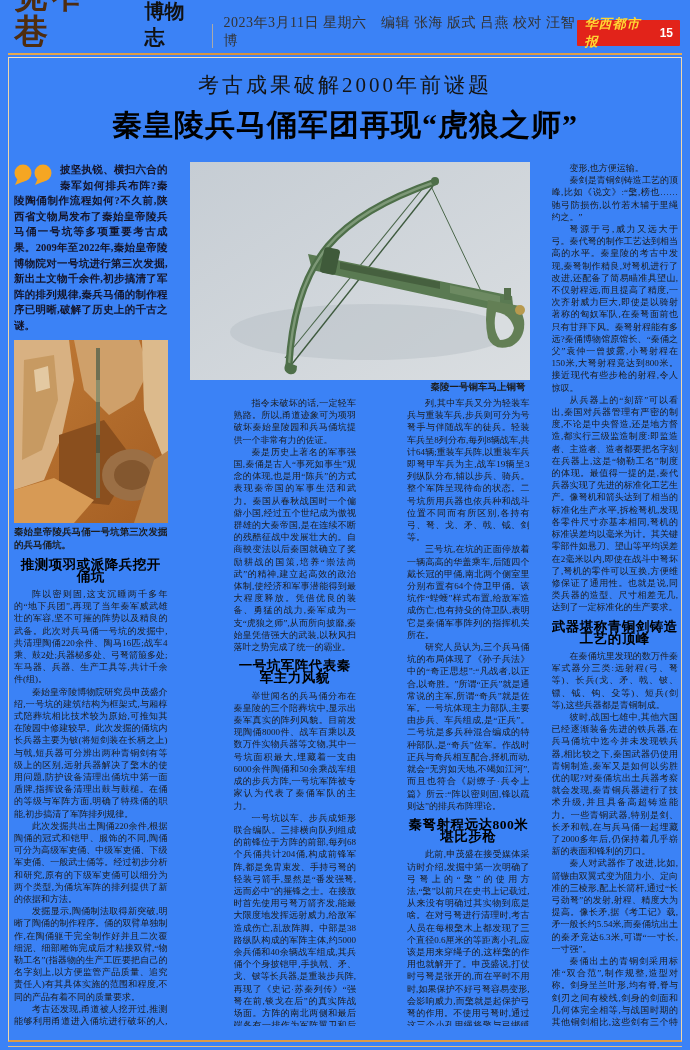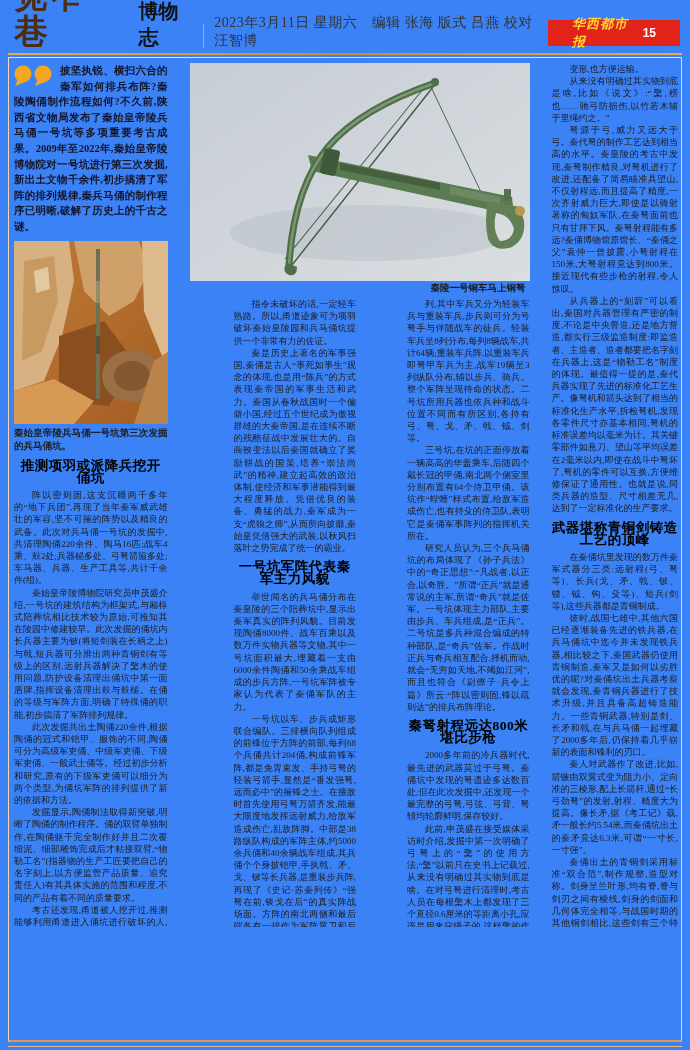--- a/index.html
+++ b/index.html
@@ -9,21 +9,21 @@
     background:#3b82f6; overflow:hidden;
     font-family:"Liberation Serif","DejaVu Serif",serif; color:#1c1c1c;
   }
   
   .masthead { height:50px; padding:8px 10px 0 14px; display:flex; justify-content:space-between; align-items:flex-end; }
   .mast-left { display:flex; align-items:flex-end; }
   .section-name { font-size:34px; font-weight:900; color:#4e2c10; letter-spacing:2px; line-height:36px; }
   .subsection-name { font-size:20px; font-weight:700; color:#111; margin-left:26px; line-height:26px; }
   .mast-divider { width:1px; height:24px; background:#aaa; margin:0 10px 2px 10px; }
   .dateline { font-size:14px; color:#333; line-height:18px; letter-spacing:0.5px; }
-  .mast-logo { background:#e2231a; height:26px; margin-bottom:4px; display:flex; align-items:center; padding:0 24px; border-radius:1px; }
+  .mast-logo { background:#e2231a; height:26px; margin-bottom:4px; display:flex; align-items:center; padding:0 7px; border-radius:1px; }
   .paper-name { color:#ffd633; font-weight:900; font-style:italic; font-size:13px; letter-spacing:1px; }
   .page-number { color:#fff; font-weight:900; font-size:12px; margin-left:8px; font-family:"Liberation Sans",sans-serif; }
   .mast-rule { height:2px; margin:3px 8px 0 8px; background:linear-gradient(90deg,#e6a950,#d18834,#e6a950); }
   
   .frame { position:absolute; top:57px; left:8px; right:8px; bottom:8px;
     border-left:1px solid #eed7ab; border-right:1px solid #eed7ab; border-top:1px solid #f3e3c4;
     border-bottom:2px solid #dd9a45; pointer-events:none; }
   .bottom-line { position:absolute; left:8px; right:8px; bottom:3px; height:1px; background:#e5bc80; pointer-events:none; }
   
   .headline-block { text-align:center; padding:16px 0 8px; }
@@ -62,20 +62,24 @@
     </div>
     <div class="mast-logo">
       <span class="paper-name">华西都市报</span>
       <span class="page-number">15</span>
     </div>
   </div>
   <div class="mast-rule"></div>
   <div class="frame"></div>
   <div class="bottom-line"></div>
 
+  <div class="headline-block">
+    <div class="kicker">考古成果破解2000年前谜题</div>
+    <div class="main-title">秦皇陵兵马俑军团再现“虎狼之师”</div>
+  </div>
 
   <div class="body-row">
 
     <div class="col col1">
       <div class="intro">
         <span class="quote-icon">
           <svg width="40" height="22" viewBox="0 0 40 22">
             <circle cx="9" cy="9" r="8.5" fill="#f5a623"></circle>
             <path d="M4,14 L1,21 L11,17 Z" fill="#f5a623"></path>
             <circle cx="29" cy="9" r="8.5" fill="#f5a623"></circle>
@@ -164,29 +168,28 @@
           <p>一号坑以车、步兵成矩形联合编队。三排横向队列组成的前锋位于方阵的前部,每列68个兵俑共计204俑,构成前锋军阵,都是免胄束发、手持弓弩的轻装弓箭手,显然是“番发强弩,远而必中”的摧锋之士。在接敌时首先使用弓弩万箭齐发,能最大限度地发挥远射威力,给敌军造成伤亡,乱敌阵脚。中部是38路纵队构成的军阵主体,约5000余兵俑和40余辆战车组成,其兵俑个个身披铠甲,手执戟、矛、戈、铍等长兵器,是重装步兵阵,再现了《史记·苏秦列传》“强弩在前,锬戈在后”的真实阵战场面。方阵的南北两侧和最后端各有一排作为军阵翼卫和后卫的陶俑,是担任警戒任务的哨兵队。</p>
           <p>二号坑的兵种比一号坑丰富,是由车、步、骑三个兵种穿插而成的混编队</p>
           <p>此外,一号俑坑的作战单位和各兵种的位置几乎完全对称,纵向排列井然有序。充分展示出一个锋、翼、卫齐备,组织严密、排列有序的长方形军阵,即古代兵书所谓“前后整齐,四分好绝”的方阵,具有攻守兼备的特点。</p>
         </div>
 
         <div class="col">
           <p>列,其中车兵又分为轻装车兵与重装车兵,步兵则可分为号弩手与伴随战车的徒兵。轻装车兵呈8列分布,每列8辆战车,共计64辆;重装车兵阵,以重装车兵即弩甲车兵为主,战车19辆呈3列纵队分布,辅以步兵、骑兵。整个军阵呈现待命的状态。二号坑所用兵器也依兵种和战斗位置不同而有所区别,各持有弓、弩、戈、矛、戟、钺、剑等。</p>
           <p>三号坑,在坑的正面停放着一辆高高的华盖乘车,后随四个戴长冠的甲俑,南北两个侧室里分别布置有64个侍卫甲俑。该坑作“蜌蠖”样式布置,给敌军造成伤亡,也有持殳的侍卫队,表明它是秦俑军事阵列的指挥机关所在。</p>
           <p>研究人员认为,三个兵马俑坑的布局体现了《孙子兵法》中的“奇正思想”:“凡战者,以正合,以奇胜。”所谓“正兵”就是通常说的主军,所谓“奇兵”就是佐军。一号坑体现主力部队,主要由步兵、车兵组成,是“正兵”。二号坑是多兵种混合编成的特种部队,是“奇兵”佐军。作战时正兵与奇兵相互配合,择机而动,就会“无穷如天地,不竭如江河”,而且也符合《尉缭子·兵令上篇》所云:“阵以密则固,锋以疏则达”的排兵布阵理论。</p>
           <div class="subhead">秦弩射程远达800米堪比步枪</div>
-          <p>2000多年前的冷兵器时代,最先进的武器莫过于弓弩。秦俑坑中发现的弩遗迹多达数百处,但在此次发掘中,还发现一个最完整的弓弩,弓弦、弓背、弩辀均轮廓鲜明,保存较好。</p>
           <p>此前,申茂盛在接受媒体采访时介绍,发掘中第一次明确了弓弩上的“檠”的使用方法,“檠”以前只在史书上记载过,从来没有明确过其实物到底是啥。在对弓弩进行清理时,考古人员在每根檠木上都发现了三个直径0.6厘米的等距离小孔,应该是用来穿绳子的,这样檠的作用也就解开了。申茂盛说,打仗时弓弩是张开的,而在平时不用时,如果保护不好弓弩容易变形,会影响威力,而檠就是起保护弓弩的作用。不使用弓弩时,通过这三个小孔用绳将檠与弓绑缚在一起,再用一个短的撑木支撑,形成三角形,将弓固定,使弓在松弛的状态下不变形。类似于现代人对皮鞋的保护,不用时在鞋子里放入鞋楦,保持鞋子不变形。在打仗时,把弓弩上的“檠”取下来,弯弓射箭;平时则用“檠”将弓固定,防止</p>
         </div>
       </div>
     </div>
 
     <div class="col col4">
       <p>变形,也方便运输。</p>
-      <p>从来没有明确过其实物到底是啥,比如《说文》:“檠,榜也……驰弓防损伤,以竹若木辅于里绳约之。”</p>
+      <p>秦剑是青铜剑铸造工艺的顶峰,比如《说文》:“檠,榜也……驰弓防损伤,以竹若木辅于里绳约之。”</p>
       <p>弩源于弓,威力又远大于弓。秦代弩的制作工艺达到相当高的水平。秦皇陵的考古中发现,秦弩制作精良,对弩机进行了改进,还配备了简易瞄准具望山,不仅射程远,而且提高了精度,一次齐射威力巨大,即使是以骑射著称的匈奴军队,在秦弩面前也只有甘拜下风。秦弩射程能有多远?秦俑博物馆原馆长、“秦俑之父”袁仲一曾披露,小弩射程在150米,大弩射程竟达到800米。接近现代有些步枪的射程,令人惊叹。</p>
       <p>从兵器上的“刻辞”可以看出,秦国对兵器管理有严密的制度,不论是中央督造,还是地方督造,都实行三级监造制度:即监造者、主造者、造者都要把名字刻在兵器上,这是“物勒工名”制度的体现。最值得一提的是,秦代兵器实现了先进的标准化工艺生产。像弩机和箭头达到了相当的标准化生产水平,拆检弩机,发现各零件尺寸亦基本相同,弩机的标准误差均以毫米为计。其关键零部件如悬刀、望山等平均误差在2毫米以内,即使在战斗中弩坏了,弩机的零件可以互换,方便维修保证了通用性。也就是说,同类兵器的造型、尺寸相差无几,达到了一定标准化的生产要求。</p>
       <div class="subhead">武器堪称青铜剑铸造工艺的顶峰</div>
       <p>在秦俑坑里发现的数万件秦军式器分三类:远射程(弓、弩等)、长兵(戈、矛、戟、铍、镖、钺、钩、殳等)、短兵(剑等),这些兵器都是青铜制成。</p>
       <p>彼时,战国七雄中,其他六国已经逐渐装备先进的铁兵器,在兵马俑坑中迄今并未发现铁兵器,相比较之下,秦国武器仍使用青铜制造,秦军又是如何以劣胜优的呢?对秦俑坑出土兵器考察就会发现,秦青铜兵器进行了技术升级,并且具备高超铸造能力。一些青铜武器,特别是剑、长矛和戟,在与兵马俑一起埋藏了2000多年后,仍保持着几乎崭新的表面和锋利的刃口。</p>
       <p>秦人对武器作了改进,比如,箭镞由双翼式变为阻力小、定向准的三棱形,配上长箭杆,通过“长弓劲弩”的发射,射程、精度大为提高。像长矛,据《考工记》载,矛一般长约5.54米,而秦俑坑出土的秦矛竟达6.3米,可谓“一寸长,一寸强”。</p>
       <p>秦俑出土的青铜剑采用标准“双合范”,制作规整,造型对称。剑身呈兰叶形,均有脊,脊与剑刃之间有棱线,剑身的剑面和几何体完全相等,与战国时期的其他铜剑相比,这些剑有三个特点:一是剑身长,二是剑身窄,三是剑身薄。战国时代的剑长一般不超过70厘米,而在秦俑坑前部的五个发掘方中,共出土青铜剑22把,其中5把残断不全。剑通体长在81-96厘米之间,其中剑身长64.2-73.2厘米。剑身最宽处3.4厘米,长剑束腰,近铸端束腰处宽约2厘米。秦剑是青铜剑铸造工艺的顶峰,它的长度、硬度和韧性达到了近乎完美的结合,证明秦人青铜制造技术的先进。这些秦剑磨纹细腻,光亮平滑,结构致密,工艺精湛,虽然埋藏在地下2000多年,但出土时依旧寒光四射,剑气逼人。</p>
 
     </div>
 

